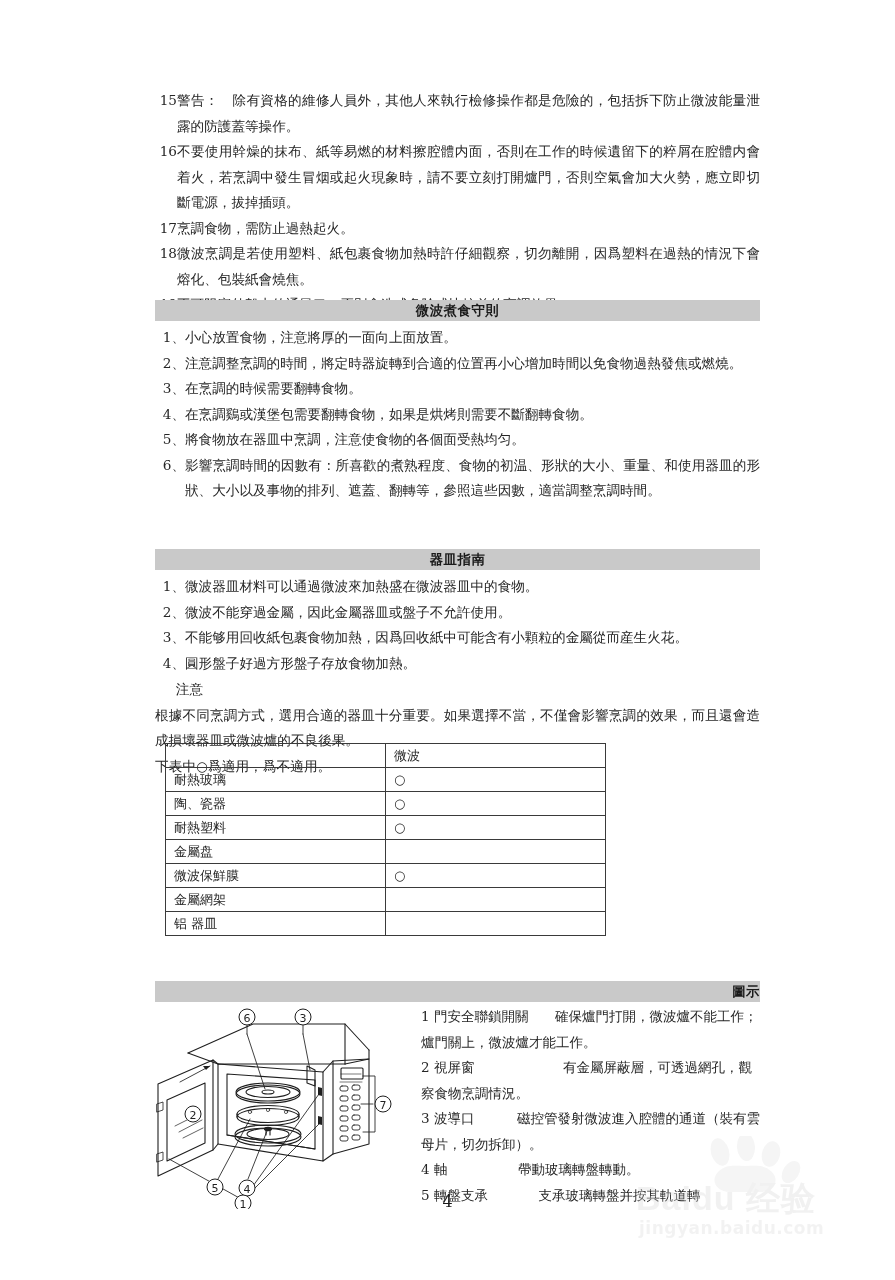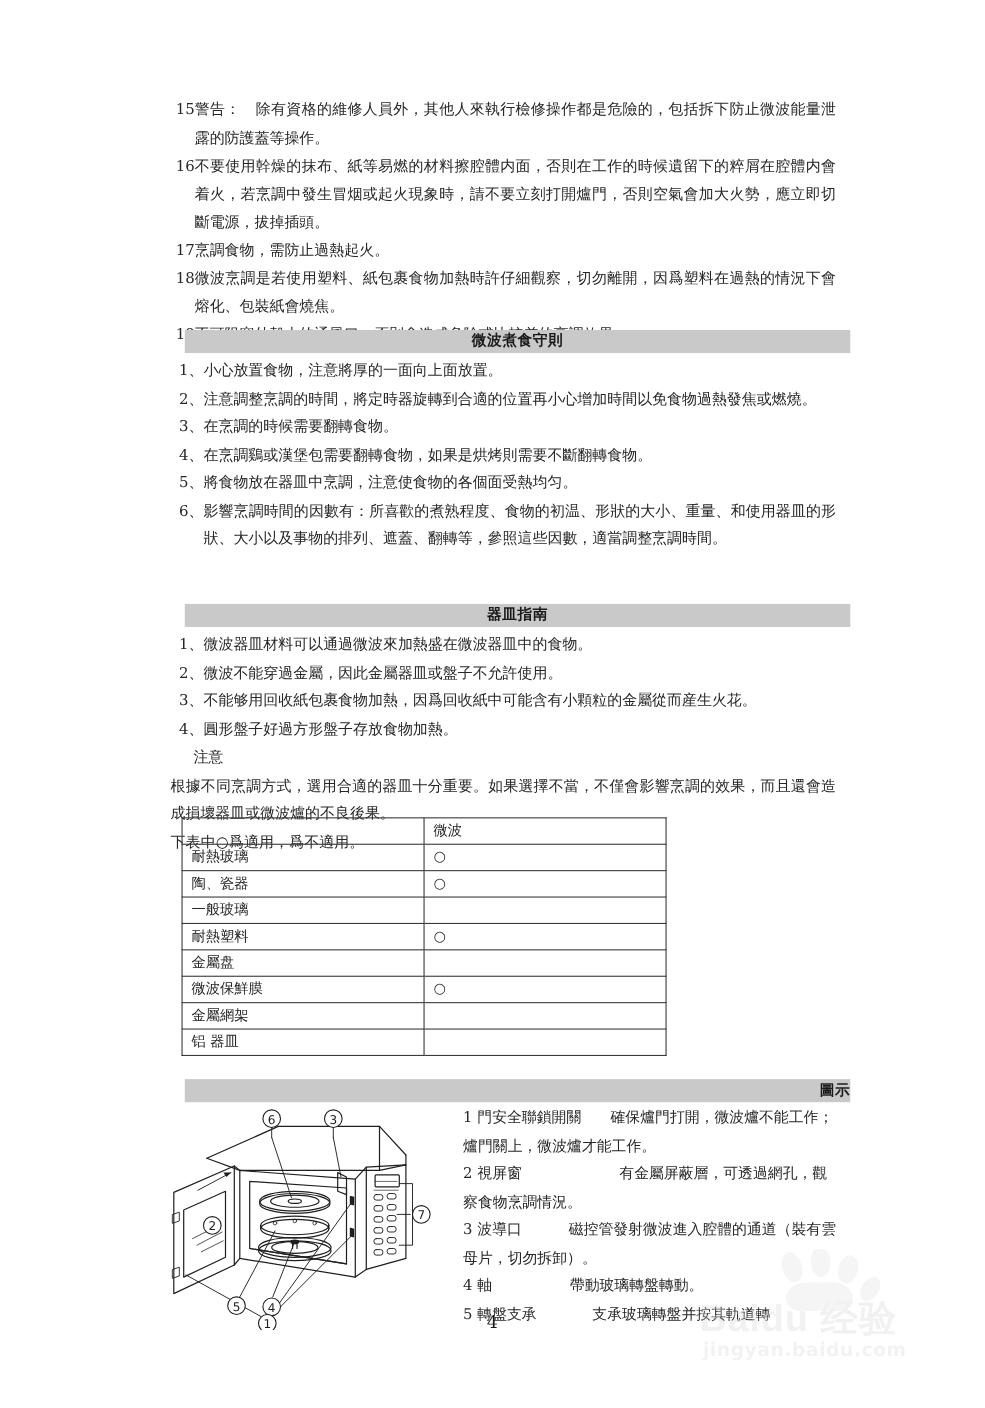--- a/index.html
+++ b/index.html
@@ -61,21 +61,20 @@
   
   .bar {
     background: #c9c9c9;
     color: #1a1a1a;
     font-size: 13.4px;
     line-height: 21px;
     height: 21px;
     text-align: center;
     font-weight: 700;
     letter-spacing: 0.5px;
-    margin-left: 13px;
   }
 
   
   .tbl {
     border-collapse: collapse;
     width: 440px;
     table-layout: fixed;
     font-size: 13px;
   }
   .tbl td {
@@ -265,24 +264,20 @@
           <td></td>
           <td>微波</td>
         </tr>
         <tr>
           <td>耐熱玻璃</td>
           <td class="mark">○</td>
         </tr>
         <tr>
           <td>陶、瓷器</td>
           <td class="mark">○</td>
-        </tr>
-        <tr>
-          <td>一般玻璃</td>
-          <td class="mark"></td>
         </tr>
         <tr>
           <td>耐熱塑料</td>
           <td class="mark">○</td>
         </tr>
         <tr>
           <td>金屬盘</td>
           <td class="mark"></td>
         </tr>
         <tr>

